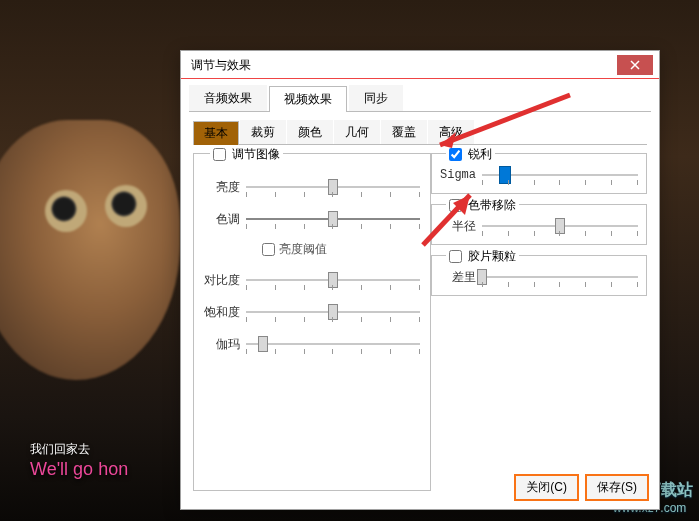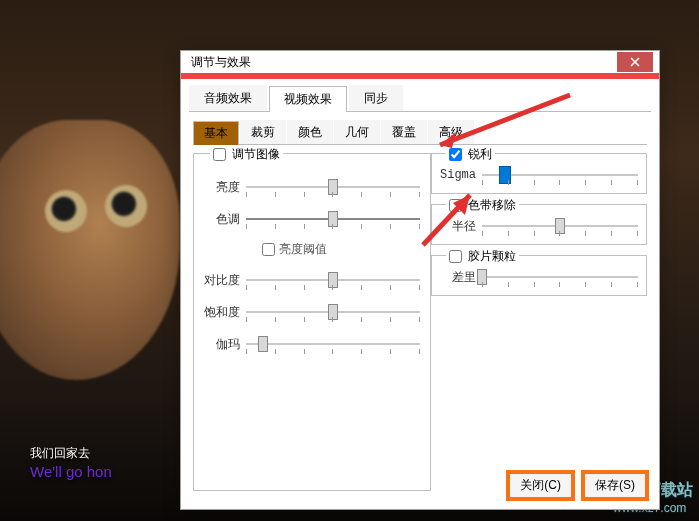--- a/index.html
+++ b/index.html
@@ -2,26 +2,26 @@
 <html><head>
 <meta charset="utf-8">
 <style>
 *{box-sizing:border-box;margin:0;padding:0;font-family:"Microsoft YaHei",SimSun,Arial,sans-serif;font-size:12px}
 html,body{width:699px;height:521px;overflow:hidden}
 .bg{position:absolute;inset:0;background:linear-gradient(180deg,#2a1d12 0%,#3d2a1a 30%,#1a1410 80%,#0a0806 100%)}
 .face{position:absolute;left:-20px;top:120px;width:200px;height:260px;background:radial-gradient(ellipse at 60% 40%,#b08050 0%,#8a5f3a 40%,#5a3e28 80%);border-radius:50% 45% 60% 55%;filter:blur(1px)}
 .eye{position:absolute;width:42px;height:42px;background:radial-gradient(circle at 45% 45%,#1a1a1a 0 30%,#2a2a2a 35%,#c0a878 40%);border-radius:50%}
 .eye.l{left:65px;top:70px}.eye.r{left:125px;top:65px}
 .subtitle{position:absolute;left:30px;bottom:40px;color:#fff;font-size:28px;text-shadow:0 2px 4px #000;line-height:1.3}
-.sub-en{font-size:15px;color:#6d28d9}
+.sub-en{font-size:18px;color:#ec4899}
 .watermark{position:absolute;right:6px;bottom:6px;color:#aee;font-size:14px;opacity:.8;text-shadow:0 1px 2px #035}
 .wm-cn{font-size:16px;font-weight:bold}
 
 .dialog{position:absolute;left:180px;top:50px;width:480px;height:460px;background:#fff;border:1px solid #a0a0a0;box-shadow:0 4px 16px rgba(0,0,0,.3)}
-.dlg-title{height:28px;line-height:28px;padding:0 6px 0 10px;display:flex;align-items:center;justify-content:space-between;border-bottom:6px solid #ef4444}
+.dlg-title{height:28px;line-height:28px;padding:0 6px 0 10px;display:flex;align-items:center;justify-content:space-between;border-bottom:1px solid #ef4444}
 .close-btn{width:36px;height:20px;background:#c75050;color:#fff;display:flex;align-items:center;justify-content:center;cursor:pointer}
 .close-btn svg{width:10px;height:10px}
 .main-tabs{display:flex;margin:6px 8px 0;border-bottom:1px solid #bbb}
 .main-tab{padding:4px 14px;border:1px solid transparent;border-bottom:none;background:#f5f5f5;margin-right:2px;cursor:pointer}
 .main-tab.active{background:#fff;border-color:#bbb;position:relative;top:1px}
 .sub-tabs{display:flex;margin:8px 12px 0;border-bottom:1px solid #bbb}
 .sub-tab{padding:3px 10px;border:1px solid transparent;border-bottom:none;margin-right:1px;cursor:pointer;background:#f5f5f5}
 .sub-tab.active{background:#a16207;border-color:#bbb;position:relative;top:1px}
 .body-area{display:flex;padding:8px 12px 4px;gap:0;height:350px}
 .col{flex:1;border:1px solid #c0c0c0;padding:10px 10px 4px;display:flex;flex-direction:column;gap:12px}
@@ -32,21 +32,21 @@
 .slider{flex:1;position:relative;height:20px}
 .track{position:absolute;left:0;right:0;top:9px;height:2px;background:#c8c8c8}
 .track.filled{background:#888}
 .ticks{position:absolute;left:0;right:0;bottom:0;height:5px;display:flex;justify-content:space-between}
 .ticks i{width:1px;height:5px;background:#999;display:block}
 .thumb{position:absolute;top:2px;width:10px;height:16px;background:#d8d8d8;border:1px solid #888;transform:translateX(-50%);cursor:pointer}
 .thumb.blue{background:#0078d7;border-color:#005a9e;width:12px;height:18px;top:1px}
 .sub-chk{display:flex;align-items:center;gap:4px;margin-left:58px;font-size:11px;color:#555}
 .section{border:1px solid #c0c0c0;padding:14px 8px 8px;position:relative}
 .footer{position:absolute;right:10px;bottom:8px;display:flex;gap:6px}
-.btn{padding:3px 10px;border:4px solid #f97316;background:#f5f5f5;cursor:pointer}
+.btn{padding:3px 10px;border:2px solid #f97316;background:#f5f5f5;cursor:pointer}
 
 .arrow{position:absolute;pointer-events:none}
 .arrow-line{stroke:#e03030;stroke-width:5;fill:none}
 .arrow-head{fill:#e03030}
 </style>
 </head>
 <body>
 
 <div class="bg"></div>
 <div class="face">

